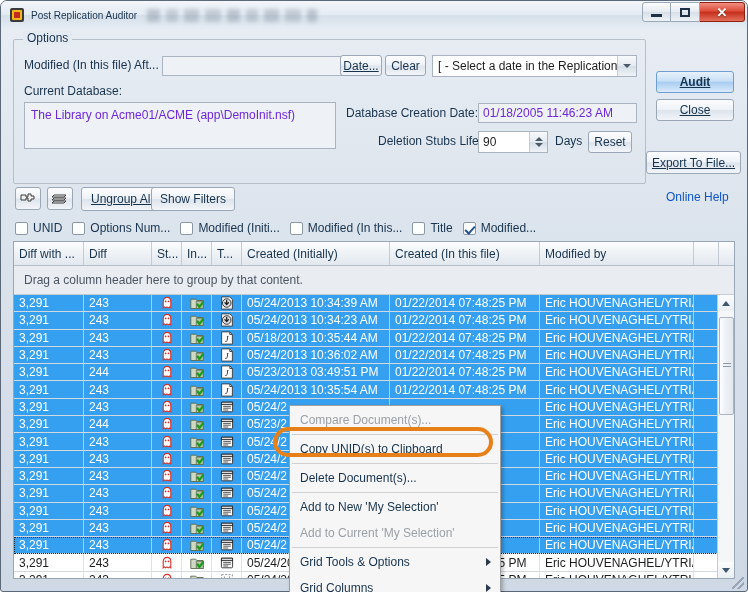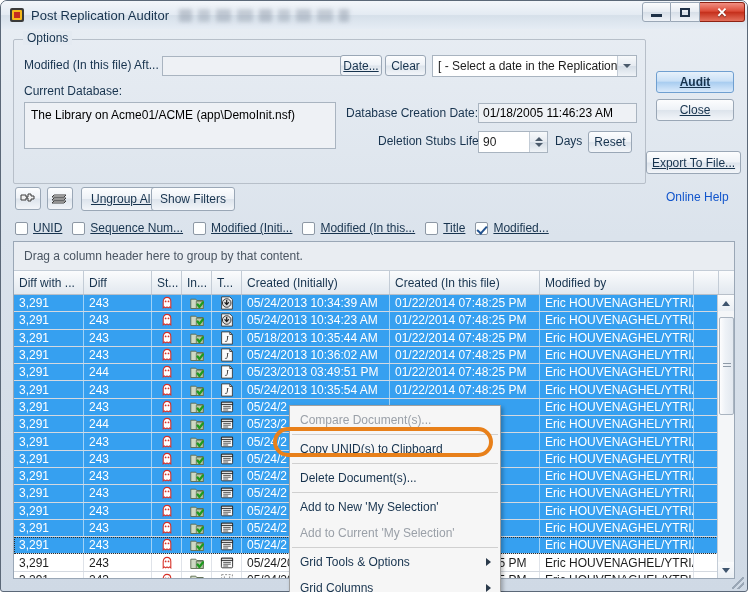--- a/index.html
+++ b/index.html
@@ -28,21 +28,21 @@
     display: flex; align-items: center;
   }
   #app-icon {
     width: 16px; height: 16px; margin-left: 8px; margin-right: 6px;
     position: relative; flex: none;
   }
   #app-icon .bg { position:absolute; inset:1px; background:#3a3a3a; border-radius:2px; }
   #app-icon .fg { position:absolute; left:3px; top:3px; width:10px; height:10px; background:#f5b81b; border-radius:1px; }
   #app-icon .fg2 { position:absolute; left:5px; top:5px; width:6px; height:6px; background:#c42b20; }
   #title-text {
-    font-size: 13px; color: #17334e; white-space: nowrap;
+    font-size: 10px; color: #17334e; white-space: nowrap;
   }
   #title-blur {
     margin-left: 10px; height: 13px; width: 170px; flex: none;
     background: repeating-linear-gradient(90deg,
        rgba(140,150,165,.55) 0 13px, rgba(255,255,255,0) 13px 19px,
        rgba(140,150,165,.45) 19px 31px, rgba(255,255,255,0) 31px 37px,
        rgba(140,150,165,.5) 37px 52px, rgba(255,255,255,0) 52px 58px,
        rgba(140,150,165,.45) 58px 74px, rgba(255,255,255,0) 74px 80px);
     filter: blur(2.2px);
     opacity: .85;
@@ -72,21 +72,21 @@
     border: 1px solid #b7bfc9; border-radius: 2px;
     background: transparent;
   }
   #options-legend {
     position: absolute; left: 9px; top: -9px; padding: 0 4px;
     background: #e4eaf1; font-size: 12px; color: #17334e;
   }
   .lbl { font-size: 12px; color: #17334e; white-space: nowrap; }
   .textbox {
     background: #eef1f5; border: 1px solid #a9b4c0;
-    font-size: 12px; color: #000000; padding: 2px 4px;
+    font-size: 12px; color: #6d28d9; padding: 2px 4px;
     display: flex; align-items: center;
   }
   .btn {
     background: linear-gradient(180deg,#fcfdfe 0%,#eef2f7 48%,#dde4ec 52%,#f2f5f9 100%);
     border: 1px solid #9aa7b6; border-radius: 3px;
     font-size: 12px; color: #17334e;
     display: flex; align-items: center; justify-content: center;
     white-space: nowrap;
   }
   .btn .u { text-decoration: underline; }
@@ -161,21 +161,21 @@
   .cb {
     width: 13px; height: 13px; flex:none; margin-right: 5px;
     border: 1px solid #8d98a5; background: #fdfefe; border-radius: 2px;
     position: relative;
   }
   .cb.checked::after {
     content:""; position:absolute; left: 3px; top: 1px;
     width: 4px; height: 8px; border: solid #22528f;
     border-width: 0 2px 2px 0; transform: rotate(42deg);
   }
-  .cb-label { font-size: 12px; color: #17334e; text-decoration: underline; }
+  .cb-label { font-size: 12px; color: #17334e; }
 
   
   #grid-outer {
     position:absolute; left: 12px; top: 212px; width: 722px; height: 338px;
     border: 1px solid #9aa7b6; background: #ffffff;
   }
   #group-panel {
     height: 29px; background: #e9edf2;
     border-bottom: 1px solid #c3ccd6;
     display:flex; align-items:center; padding-left: 10px;
@@ -351,55 +351,55 @@
       </div>
     <div id="btn-showfilters" class="btn">Show Filters</div>
 
     <div id="checkrow">
         <div class="cb-item">
           <div class="cb"></div>
           <span class="cb-label">UNID</span>
         </div>
         <div class="cb-item">
           <div class="cb"></div>
-          <span class="cb-label">Sequence Num...</span>
+          <span class="cb-label">Options Num...</span>
         </div>
         <div class="cb-item">
           <div class="cb"></div>
           <span class="cb-label">Modified (Initi...</span>
         </div>
         <div class="cb-item">
           <div class="cb"></div>
           <span class="cb-label">Modified (In this...</span>
         </div>
         <div class="cb-item">
           <div class="cb"></div>
           <span class="cb-label">Title</span>
         </div>
         <div class="cb-item">
           <div class="cb checked"></div>
           <span class="cb-label">Modified...</span>
         </div>
       </div>
 
     <div id="grid-outer">
-      <div id="group-panel">
-        <span class="gp-text">Drag a column header here to group by that content.</span>
-      </div>
       <div id="header-row">
           <div class="hcell" style="width: 70px;">Diff with ...</div>
           <div class="hcell" style="width: 68px;">Diff</div>
           <div class="hcell" style="width: 30px;">St...</div>
           <div class="hcell" style="width: 30px;">In...</div>
           <div class="hcell" style="width: 30px;">T...</div>
           <div class="hcell" style="width: 148px;">Created (Initially)</div>
           <div class="hcell" style="width: 150px;">Created (In this file)</div>
           <div class="hcell" style="width: 154px;">Modified by</div>
           <div class="hcell" style="width: 25px;"></div>
         </div>
+      <div id="group-panel">
+        <span class="gp-text">Drag a column header here to group by that content.</span>
+      </div>
       <div id="body-clip">
           <div class="row sel">
             <div class="cell" style="width: 70px;">3,291</div>
             <div class="cell" style="width: 68px;">243</div>
             <div class="cell icon" style="width: 30px;">
               <svg width="14" height="14" viewBox="0 0 14 14">
                 <path d="M7 1.4c2.4 0 3.8 1.7 3.8 4.1v6.4l-1.3-1-1.2 1-1.3-1-1.3 1-1.2-1-1.3 1V5.5C3.2 3.1 4.6 1.4 7 1.4z" fill="#ffffff" stroke="#d7332a" stroke-width="1.1"></path>
                 <circle cx="5.6" cy="5.4" r="0.9" fill="#d7332a"></circle>
                 <circle cx="8.5" cy="5.4" r="0.9" fill="#d7332a"></circle>
               </svg>

